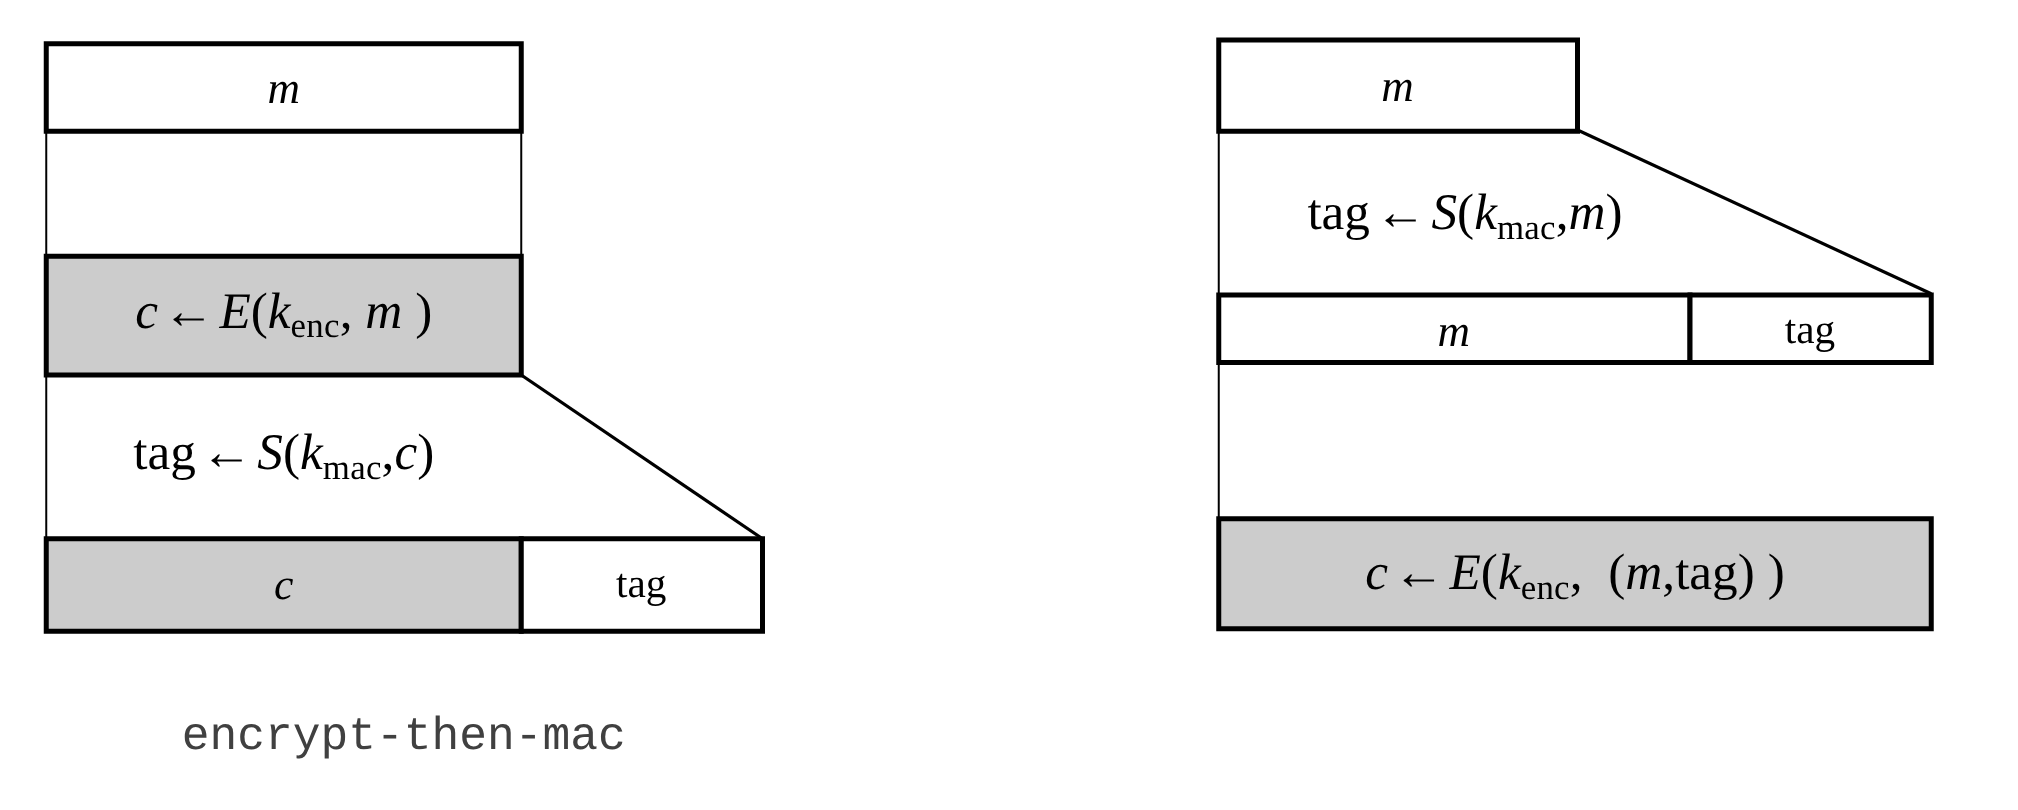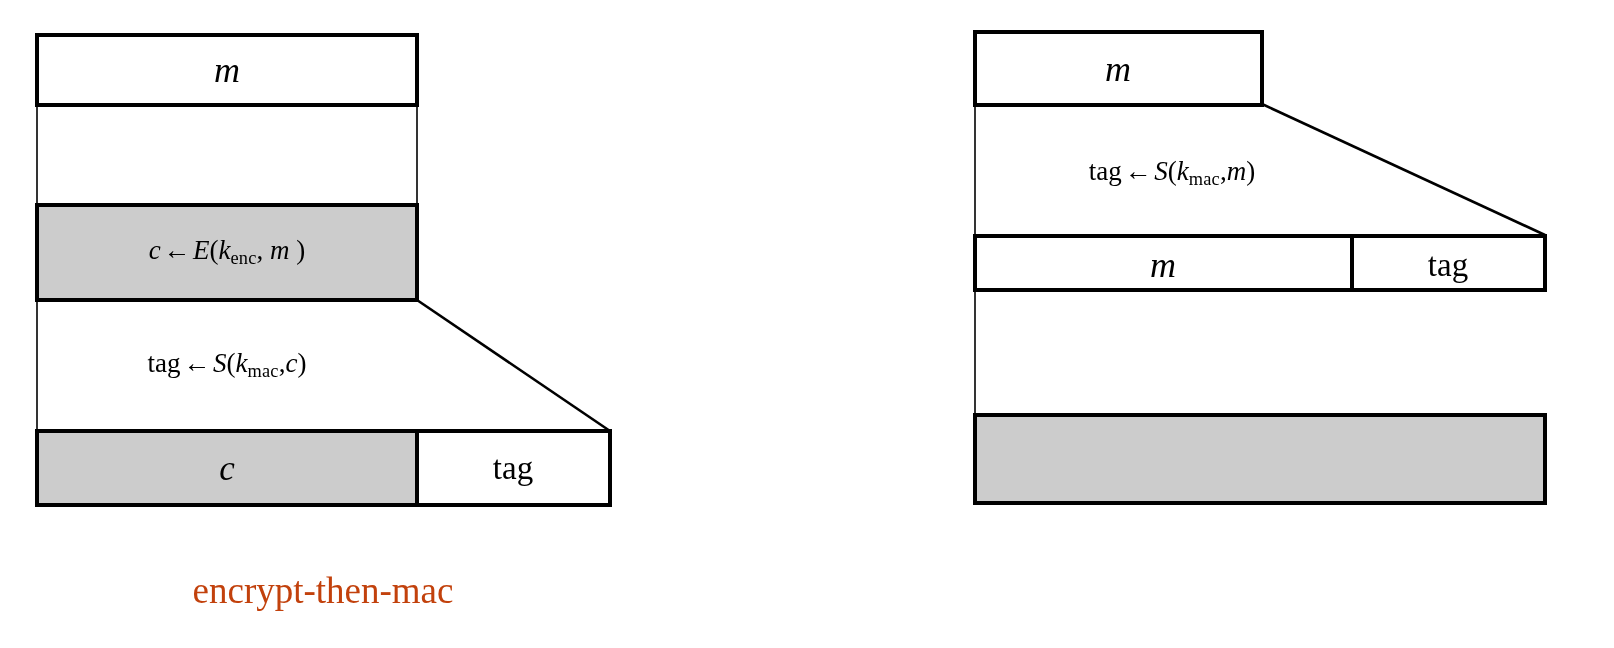--- a/index.html
+++ b/index.html
@@ -55,31 +55,31 @@
   .rm   { font-style: normal; }
   .sub {
     font-size: 0.68em;
     font-style: normal;
     vertical-align: -0.28em;
     letter-spacing: 0.2px;
   }
   .op { font-style: normal; padding: 0 0.10em; }
   .caption {
     position: absolute;
-    color: #c2410c;
+    color: #404040;
     font-size: 37px;
     font-style: normal;
     white-space: nowrap;
     transform: translate(-50%, -50%);
-    font-family: Liberation Serif, serif;
+    font-family: Liberation Mono, monospace;
   }
   .sym-m   { font-size: 36px; }
   .sym-tag { font-size: 33px; }
   .sym-c   { font-size: 35px; }
-  .expr    { font-size: 27px; }
+  .expr    { font-size: 41px; }
 </style>
 </head>
 <body>
 
 <div id="canvas">
 
   <svg class="diagram-svg" viewBox="0 0 1614 648">
 
     <g>
 
@@ -133,15 +133,18 @@
   <div class="lbl sym-m math" style="left:1118px; top:69px;">m</div>
 
   <div class="lbl expr" style="left:1172px; top:173px;">
     <span class="rm">tag</span><span class="op">←</span><span class="math">S</span><span class="rm">(</span><span class="math">k</span><span class="sub">mac</span><span class="rm">,</span><span class="math">m</span><span class="rm">)</span>
   </div>
 
   <div class="lbl sym-m math" style="left:1163px; top:265px;">m</div>
 
   <div class="lbl sym-tag rm" style="left:1448px; top:265px;">tag</div>
 
+  <div class="lbl expr" style="left:1260px; top:461px;">
+    <span class="math">c</span><span class="op">←</span><span class="math">E</span><span class="rm">(</span><span class="math">k</span><span class="sub">enc</span><span class="rm">,</span>&nbsp;&nbsp;<span class="rm">(</span><span class="math">m</span><span class="rm">,</span><span class="rm">tag</span><span class="rm">)</span>&nbsp;<span class="rm">)</span>
+  </div>
 
 
 </div>
 
 </body></html>

